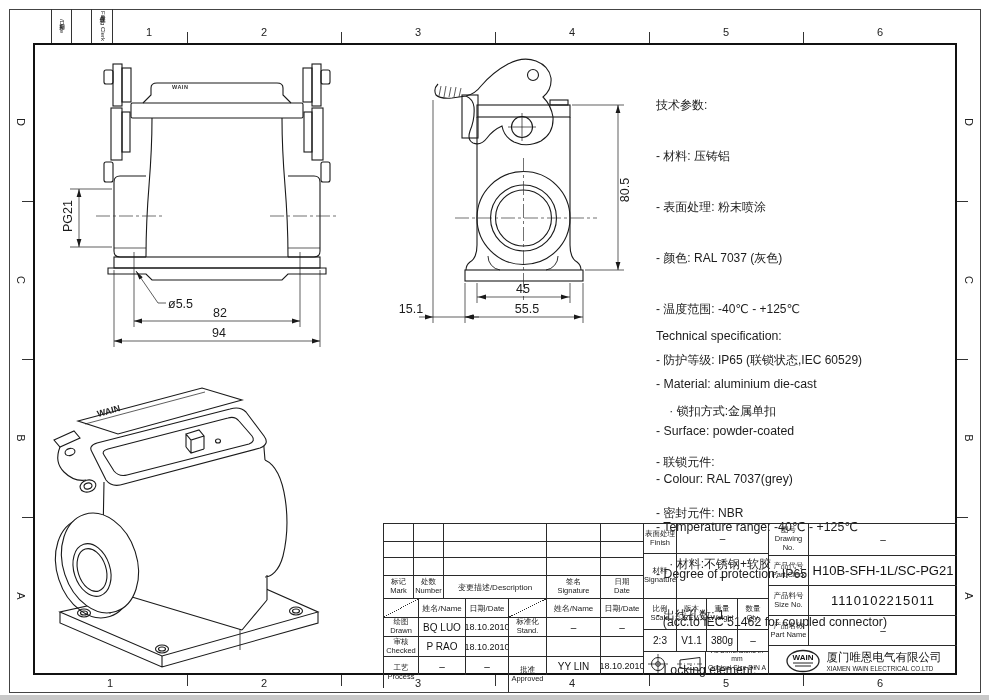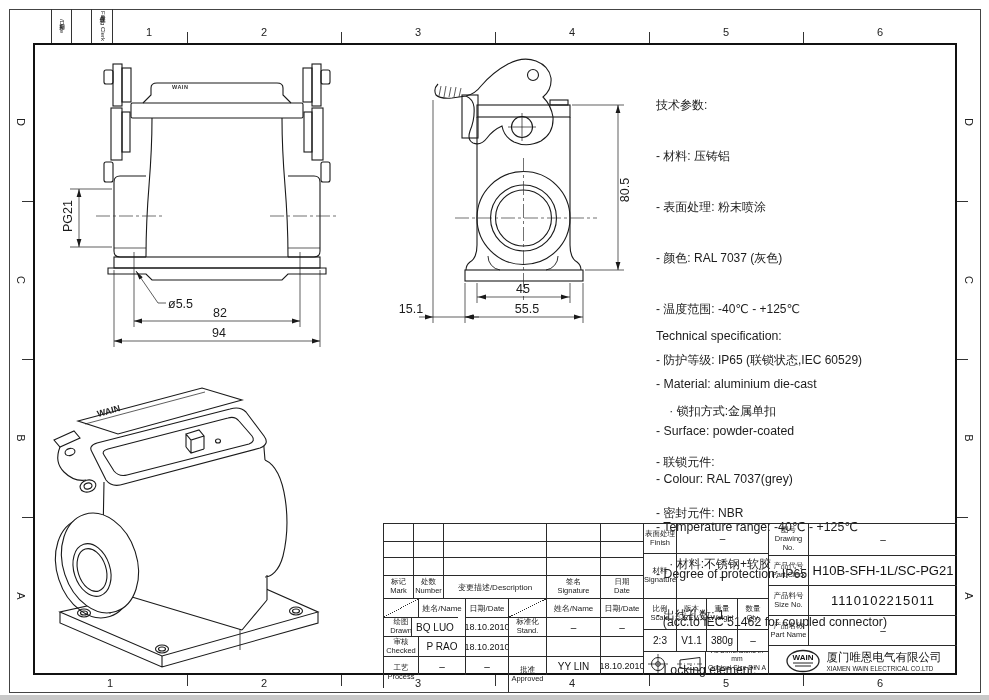--- a/index.html
+++ b/index.html
@@ -337,21 +337,21 @@
       <span class="one">姓名/Name</span>
     </div>
     <div class="cell" style="left:217px;top:75px;width:43px;height:19px">
       <span class="one">日期/Date</span>
     </div>
 
     <div class="cell" style="left:0;top:94px;width:35px;height:19px">
       <span class="lbl">绘图</span>
       <span class="lbl">Drawn</span>
     </div>
-    <div class="cell" style="left:28px;top:94px;width:47px;height:19px">
+    <div class="cell" style="left:35px;top:94px;width:47px;height:19px">
       <span class="val">BQ LUO</span>
     </div>
     <div class="cell" style="left:82px;top:94px;width:43px;height:19px">
       <span class="val" style="font-size:9px">18.10.2010</span>
     </div>
     <div class="cell" style="left:125px;top:94px;width:38px;height:19px">
       <span class="lbl">标准化</span>
       <span class="lbl">Stand.</span>
     </div>
     <div class="cell" style="left:163px;top:94px;width:54px;height:19px">

